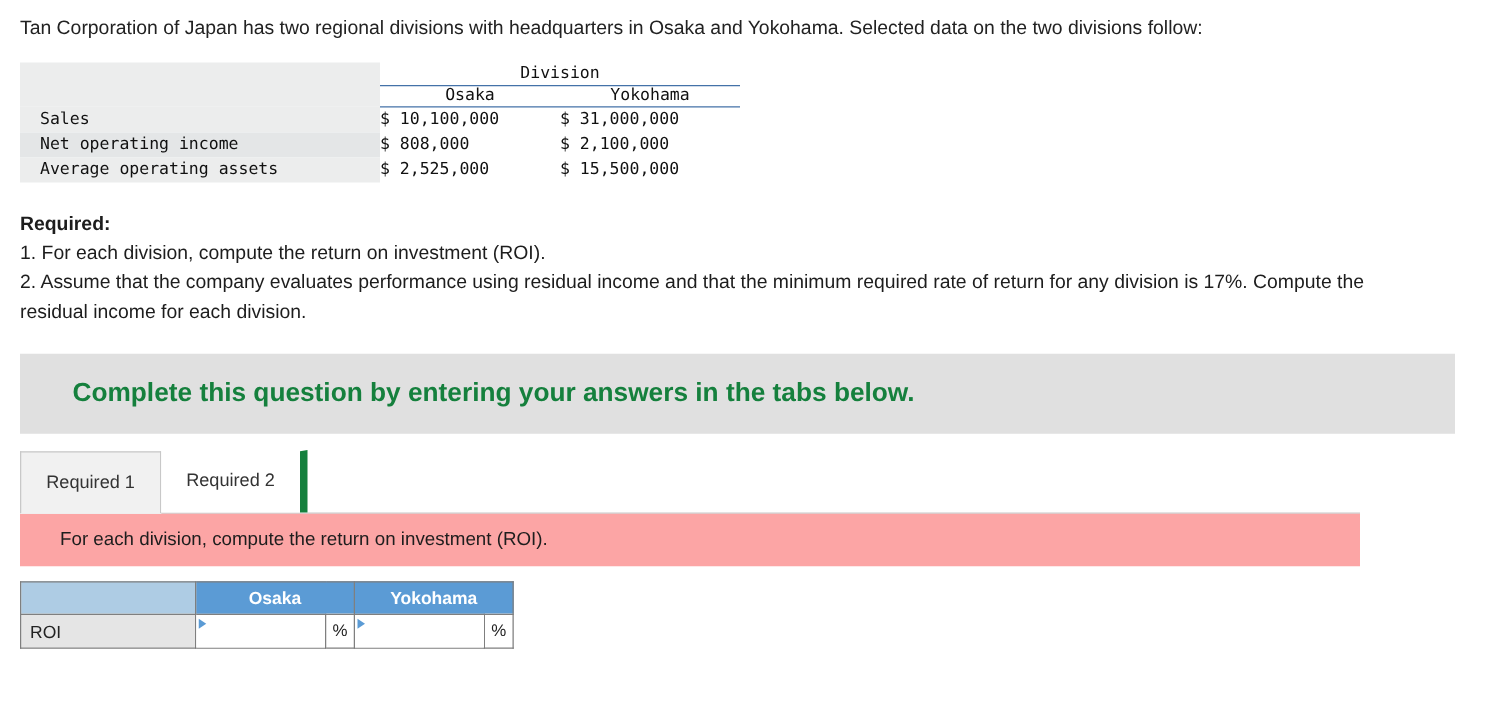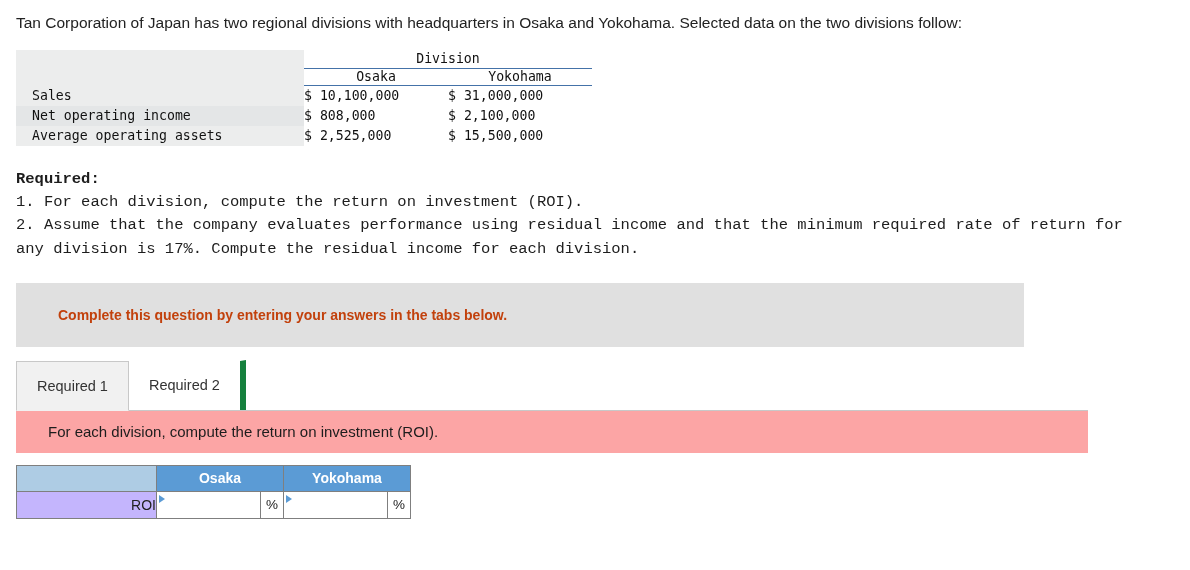--- a/index.html
+++ b/index.html
@@ -79,37 +79,36 @@
     white-space: pre;
   }
 
   
   .required {
     margin-top: 22px;
     font-size: 15.5px;
     line-height: 1.5;
     color: #1d1d1d;
     max-width: 1130px;
-    font-family: Liberation Mono, monospace;
   }
   .required b { font-weight: bold; }
 
   
   .complete-band {
     margin-top: 22px;
     background: #e0e0e0;
     height: 64px;
     display: flex;
     align-items: center;
     padding-left: 42px;
     box-sizing: border-box;
-    width: 1008px;
+    width: 1148px;
     font-weight: bold;
-    font-size: 14px;
-    color: #c2410c;
+    font-size: 21px;
+    color: #15803d;
   }
 
   
   .tabs {
     margin-top: 14px;
     display: flex;
     align-items: flex-end;
     width: 1072px;
     border-bottom: 1px solid #c8c8c8;
     height: 50px;
@@ -171,23 +170,22 @@
     height: 25px;
     font-size: 14px;
   }
   .ans-head.blank { background: #aecce4; width: 132px; }
   .ans-head.col { width: 118px; }
   .ans-row-label {
     height: 26px;
     padding-left: 7px !important;
     font-size: 14px;
     color: #222222;
-    background: #c4b5fd;
+    background: #e5e5e5;
     width: 132px;
-    text-align: right;
   }
   .cell-input {
     position: relative;
     background: #ffffff;
     width: 103px;
     height: 26px;
   }
   .cell-input input {
     border: none;
     outline: none;

